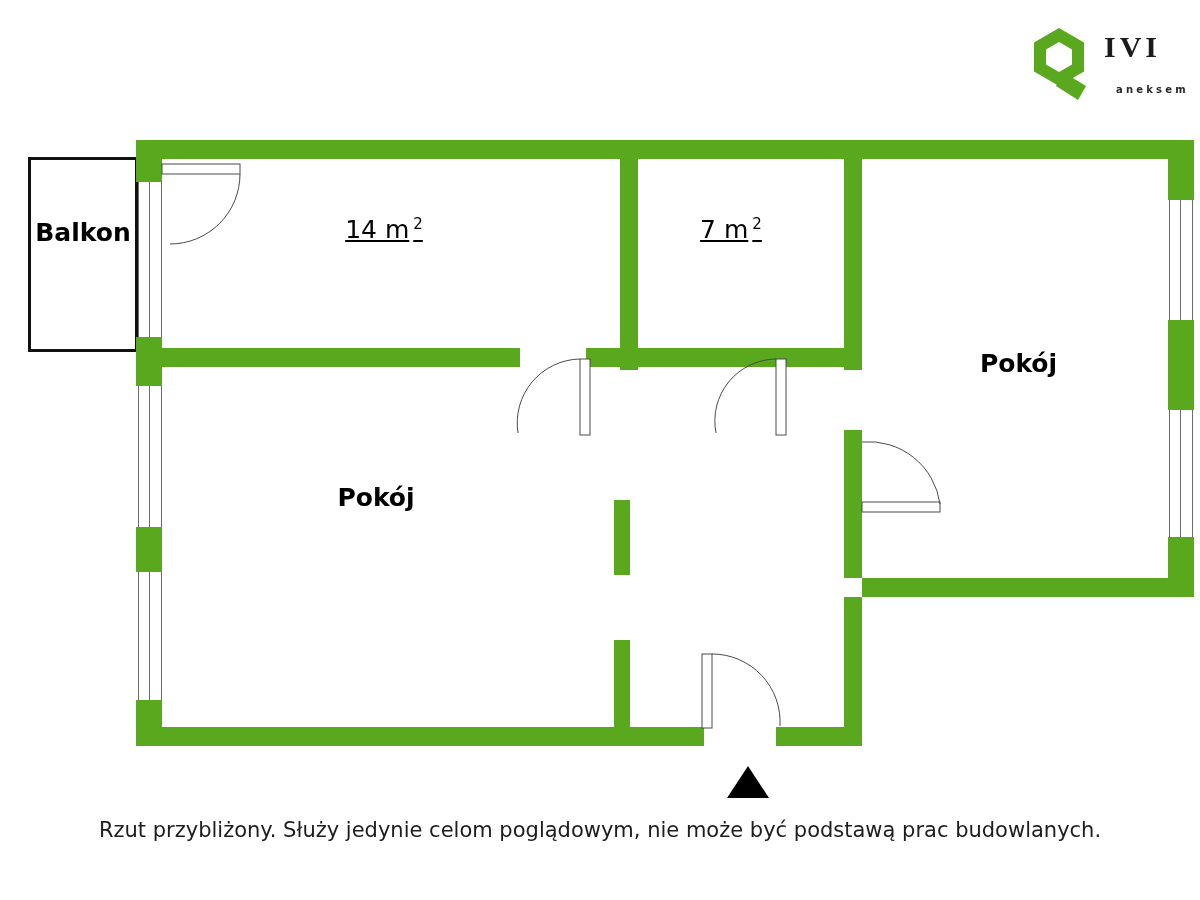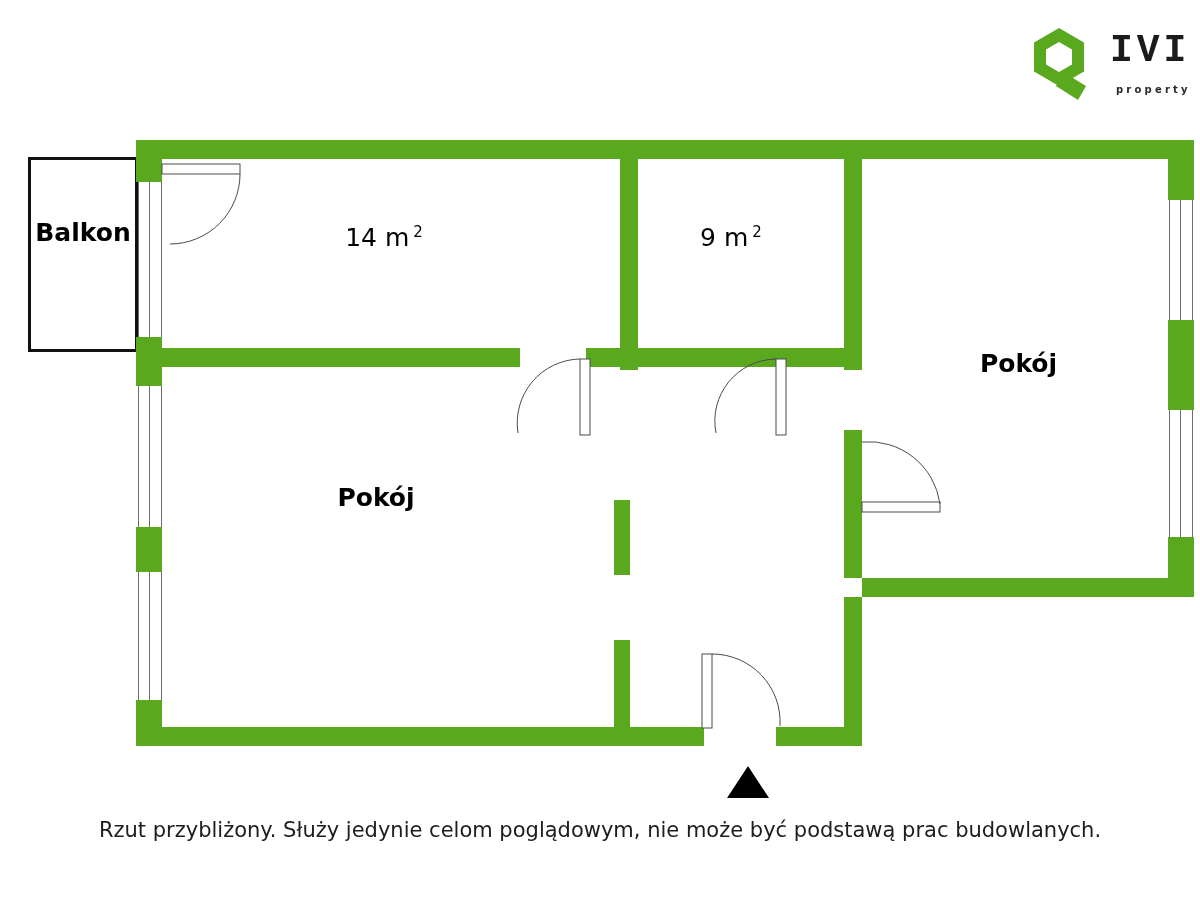--- a/index.html
+++ b/index.html
@@ -19,24 +19,24 @@
   #logo {
     position: absolute;
     left: 1030px;
     top: 26px;
     width: 140px;
     height: 80px;
   }
   #logo .logo-mark { position: absolute; left: 0; top: 0; }
   #logo .logo-word {
     position: absolute;
-    left: 80px;
+    left: 74px;
     top: 6px;
-    font-family: Liberation Mono, monospace;
-    font-size: 38px;
+    font-family: Liberation Serif, serif;
+    font-size: 30px;
     font-weight: 700;
     letter-spacing: 4px;
     color: #1b1b1b;
     line-height: 1;
   }
   #logo .logo-sub {
     position: absolute;
     left: 86px;
     top: 58px;
     font-size: 10px;
@@ -77,21 +77,21 @@
   }
   .label .rname {
     font-weight: 700;
     font-size: 25px;
     display: block;
   }
   .label .rarea {
     font-weight: 400;
     font-size: 25px;
     display: block;
-    margin-top: 8px;
+    text-decoration: underline;
   }
   .label .rarea sup {
     font-size: 15px;
     vertical-align: super;
     margin-left: 4px;
   }
   .label.balkon {
     font-weight: 700;
     font-size: 25px;
   }
@@ -112,21 +112,21 @@
 </head>
 <body>
 
 <div id="logo">
   <svg class="logo-mark" width="62" height="76" viewBox="0 0 62 76">
     <path d="M29 2 L54 16.5 L54 45.5 L29 60 L4 45.5 L4 16.5 Z
              M29 16 L42 23.5 L42 38.5 L29 46 L16 38.5 L16 23.5 Z" fill="#5aa81e" fill-rule="evenodd"></path>
     <path d="M33 46 L56 60 L48 74 L26 60 Z" fill="#5aa81e"></path>
   </svg>
   <div class="logo-word">IVI</div>
-  <div class="logo-sub">property</div>
+  <div class="logo-sub">aneksem</div>
 </div>
 
 <div id="plan">
 
   <div class="balcony-box" style="left:12px; top:157px; width:110px; height:195px;"></div>
   <div class="label balkon" style="left:12px; top:219px; width:110px;">Balkon</div>
 
   <div class="wall" style="left:120px; top:140px; width:1058px; height:19px;"></div>
 
   <div class="wall" style="left:120px; top:140px; width:26px; height:42px;"></div>
@@ -208,21 +208,21 @@
 
   <svg class="entry-arrow" style="left:711px; top:766px;" width="42" height="32" viewBox="0 0 42 32">
     <polygon points="21,0 42,32 0,32" fill="#000000"></polygon>
   </svg>
 
   <div class="label" style="left:248px; top:216px; width:240px;">
     <span class="rarea"><span>14 m</span><sup>2</sup></span>
   </div>
 
   <div class="label" style="left:600px; top:216px; width:230px;">
-    <span class="rarea"><span>9 m</span><sup>2</sup></span>
+    <span class="rarea"><span>7 m</span><sup>2</sup></span>
   </div>
 
   <div class="label" style="left:895px; top:350px; width:215px;">
     <span class="rname">Pokój</span>
   </div>
 
   <div class="label" style="left:180px; top:484px; width:360px;">
     <span class="rname">Pokój</span>
   </div>
 

